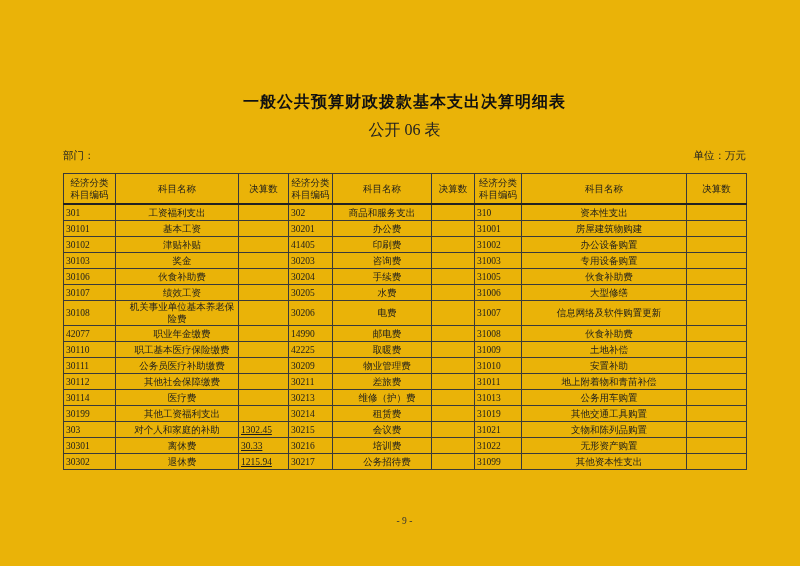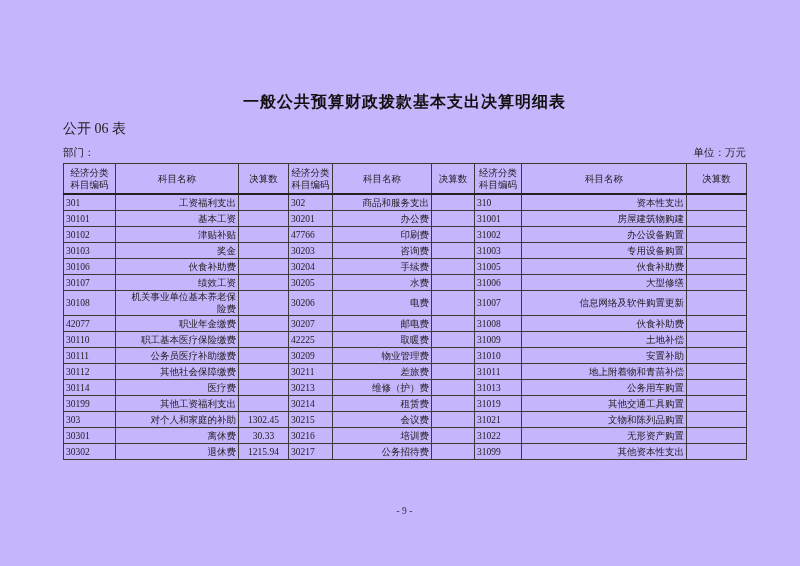--- a/index.html
+++ b/index.html
@@ -2,36 +2,36 @@
 <html><head>
 <meta charset="utf-8">
 <style>
   html,body{margin:0;padding:0;background:#ffffff;}
   body{
     width:800px;height:566px;overflow:hidden;
     font-family:"Liberation Serif","DejaVu Serif",serif;
     color:#1c1c1c;
     -webkit-font-smoothing:antialiased;
   }
-  .sheet{width:800px;height:566px;position:relative;background:#c4b5fd;}
+  .sheet{width:800px;height:566px;position:relative;background:#eab308;}
   .content{padding:0 54px 0 63px;}
   .doc-title{
     margin:0;padding-top:92px;
     text-align:center;
     font-size:16px;font-weight:bold;
     letter-spacing:1px;
     color:#111;
   }
   .form-code-row{
     margin-top:7px;
-    text-align:left;
-    font-size:14px;color:#222;
+    text-align:center;
+    font-size:16px;color:#222;
   }
   .meta-row{
-    margin-top:8px;margin-bottom:3px;
+    margin-top:8px;margin-bottom:10px;
     display:flex;justify-content:space-between;align-items:flex-end;
     font-size:10.5px;color:#222;
   }
   table.budget{
     border-collapse:collapse;
     table-layout:fixed;
     width:683px;
     border:1.5px solid #222;
     font-size:9.5px;
     color:#1c1c1c;
@@ -45,23 +45,23 @@
     font-weight:normal;
   }
   table.budget thead th{
     height:29px;
     text-align:center;
     border-bottom:2px solid #222;
   }
   table.budget tbody td{height:15px;}
   tr.row-tall td{height:31px;}
   td.code{text-align:left;padding-left:3px;margin-top:40px;}
-  td.name{text-align:right;padding-left:3px;}
+  td.name{text-align:center;padding-left:3px;}
   td.name.indent{text-indent:10px;margin-left:35px;}
-  td.val{text-align:center;padding-left:3px;}
+  td.val{text-align:left;padding-left:3px;text-decoration:underline;}
   .hdr-2line span{display:block;line-height:12px;}
   .page-number{
     margin-top:46px;
     text-align:center;
     font-size:9.5px;color:#333;
   }
 </style>
 </head>
 <body>
 
@@ -133,21 +133,21 @@
     <td class="val"></td>
     <td class="code">31001</td>
     <td class="name indent">房屋建筑物购建</td>
     <td class="val"></td>
   </tr>
 
   <tr>
     <td class="code">30102</td>
     <td class="name indent">津贴补贴</td>
     <td class="val"></td>
-    <td class="code">47766</td>
+    <td class="code">41405</td>
     <td class="name indent">印刷费</td>
     <td class="val"></td>
     <td class="code">31002</td>
     <td class="name indent">办公设备购置</td>
     <td class="val"></td>
   </tr>
 
   <tr>
     <td class="code">30103</td>
     <td class="name indent">奖金</td>
@@ -193,21 +193,21 @@
     <td class="val"></td>
     <td class="code">31007</td>
     <td class="name indent">信息网络及软件购置更新</td>
     <td class="val"></td>
   </tr>
 
   <tr>
     <td class="code">42077</td>
     <td class="name indent">职业年金缴费</td>
     <td class="val"></td>
-    <td class="code">30207</td>
+    <td class="code">14990</td>
     <td class="name indent">邮电费</td>
     <td class="val"></td>
     <td class="code">31008</td>
     <td class="name indent">伙食补助费</td>
     <td class="val"></td>
   </tr>
 
   <tr>
     <td class="code">30110</td>
     <td class="name indent">职工基本医疗保险缴费</td>

